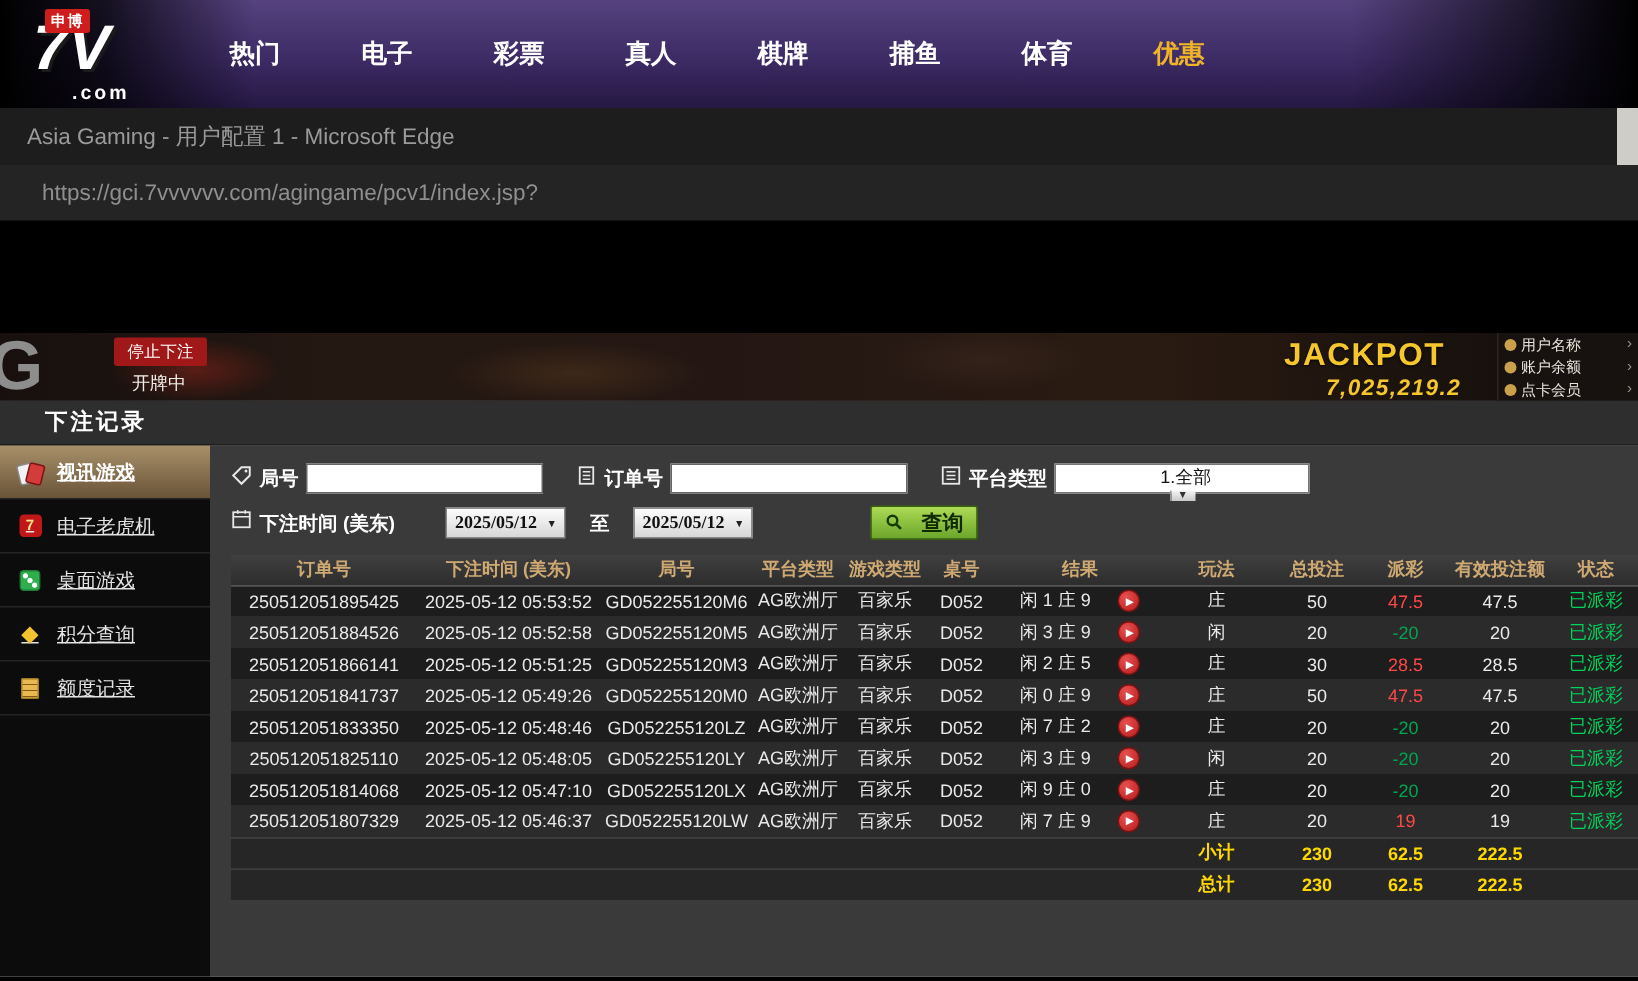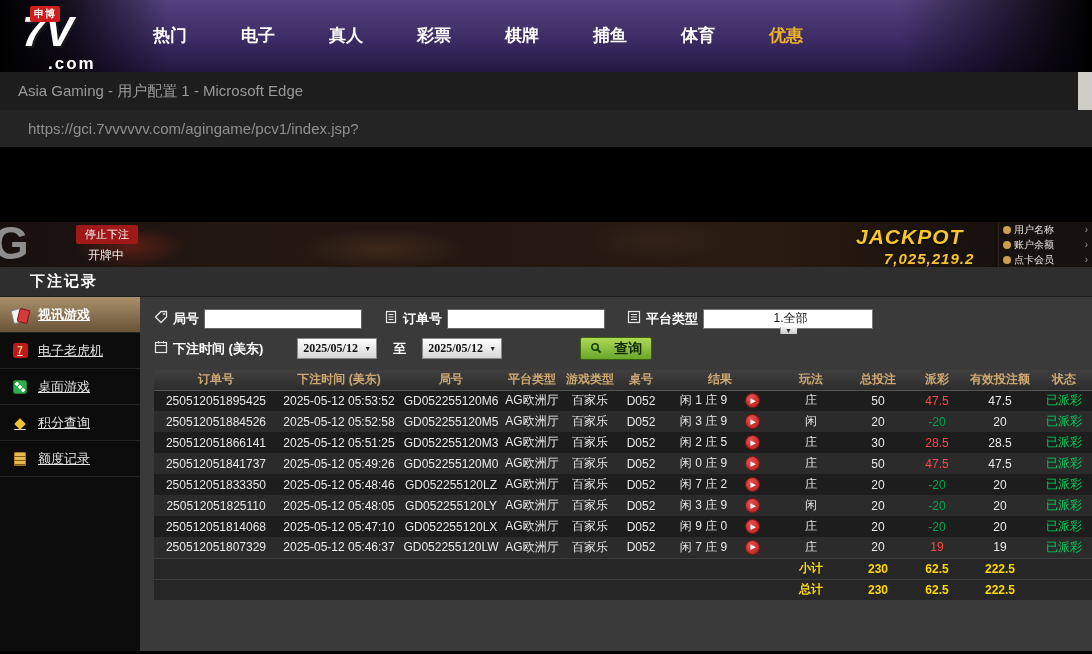--- a/index.html
+++ b/index.html
@@ -31,21 +31,21 @@
     font-size:42px; font-weight:bold; font-style:italic; color:#fff;
     text-shadow:2px 2px 0 #1a1a1a;
   }
   .logo-badge {
     position:absolute; left:30px; top:6px; z-index:2;
     background:#cf1d1d; color:#fff; font-size:10px; font-weight:bold;
     padding:1px 4px; border-radius:2px; letter-spacing:1px;
   }
   .logo-suffix {
     position:absolute; left:48px; top:54px;
-    font-size:17px; font-weight:bold; color:#fff; letter-spacing:2px;
+    font-size:13px; font-weight:bold; color:#fff; letter-spacing:2px;
   }
   .nav-menu { position:relative; z-index:1; display:flex; align-items:center; margin-left:14px; }
   .nav-item {
     padding:0 27px; font-size:17px; font-weight:bold; color:#fff;
     line-height:72px; white-space:nowrap;
   }
   .nav-hl { color:var(--gold,#f0b429); }
 
   
   .titlebar {
@@ -73,21 +73,21 @@
       radial-gradient(100px 30px at 60% 40%, rgba(70,50,40,.35), transparent 70%);
   }
   .g-letter { position:absolute; left:-7px; top:-6px; font-size:46px; font-weight:bold; color:#8d8d8d; }
   .stop-pill {
     position:absolute; left:76px; top:3px;
     background:#a01818; color:#fff; font-size:11px; padding:2px 9px; border-radius:2px;
   }
   .dealing { position:absolute; left:88px; top:25px; font-size:12px; color:#f0ede8; }
   .jackpot {
     position:absolute; left:856px; top:3px;
-    color:#f6c62d; font-size:21px; font-weight:bold; font-style:italic; letter-spacing:1px;
+    color:#f6c62d; font-size:21px; font-weight:bold; letter-spacing:1px;
     text-shadow:0 1px 2px #000;
   }
   .jackpot-val {
     position:absolute; left:884px; top:28px;
     color:#f6c62d; font-size:15px; font-weight:bold; font-style:italic; letter-spacing:1px;
   }
   .user-panel {
     position:absolute; right:0; top:0; width:94px; height:45px;
     background:#17120f; border-left:1px solid #2c241d;
     display:flex; flex-direction:column; justify-content:center;
@@ -216,22 +216,22 @@
 
   <header class="topnav" data-interactable="false">
     <div class="logo" data-interactable="true">
       <span class="logo-badge" data-interactable="false">申博</span>
       <span class="logo-main" data-interactable="false">7V</span>
       <span class="logo-suffix" data-interactable="false">.com</span>
     </div>
     <nav class="nav-menu" data-interactable="false">
         <div class="nav-item" data-interactable="true">热门</div>
         <div class="nav-item" data-interactable="true">电子</div>
+        <div class="nav-item" data-interactable="true">彩票</div>
         <div class="nav-item" data-interactable="true">真人</div>
-        <div class="nav-item" data-interactable="true">彩票</div>
         <div class="nav-item" data-interactable="true">棋牌</div>
         <div class="nav-item" data-interactable="true">捕鱼</div>
         <div class="nav-item" data-interactable="true">体育</div>
         <div class="nav-item nav-hl" data-interactable="true">优惠</div>
       </nav>
   </header>
 
   <div class="titlebar" data-interactable="false">
     <span data-interactable="false">Asia Gaming - 用户配置 1 - Microsoft Edge</span>
     <span class="win-edge" data-interactable="true"></span>

